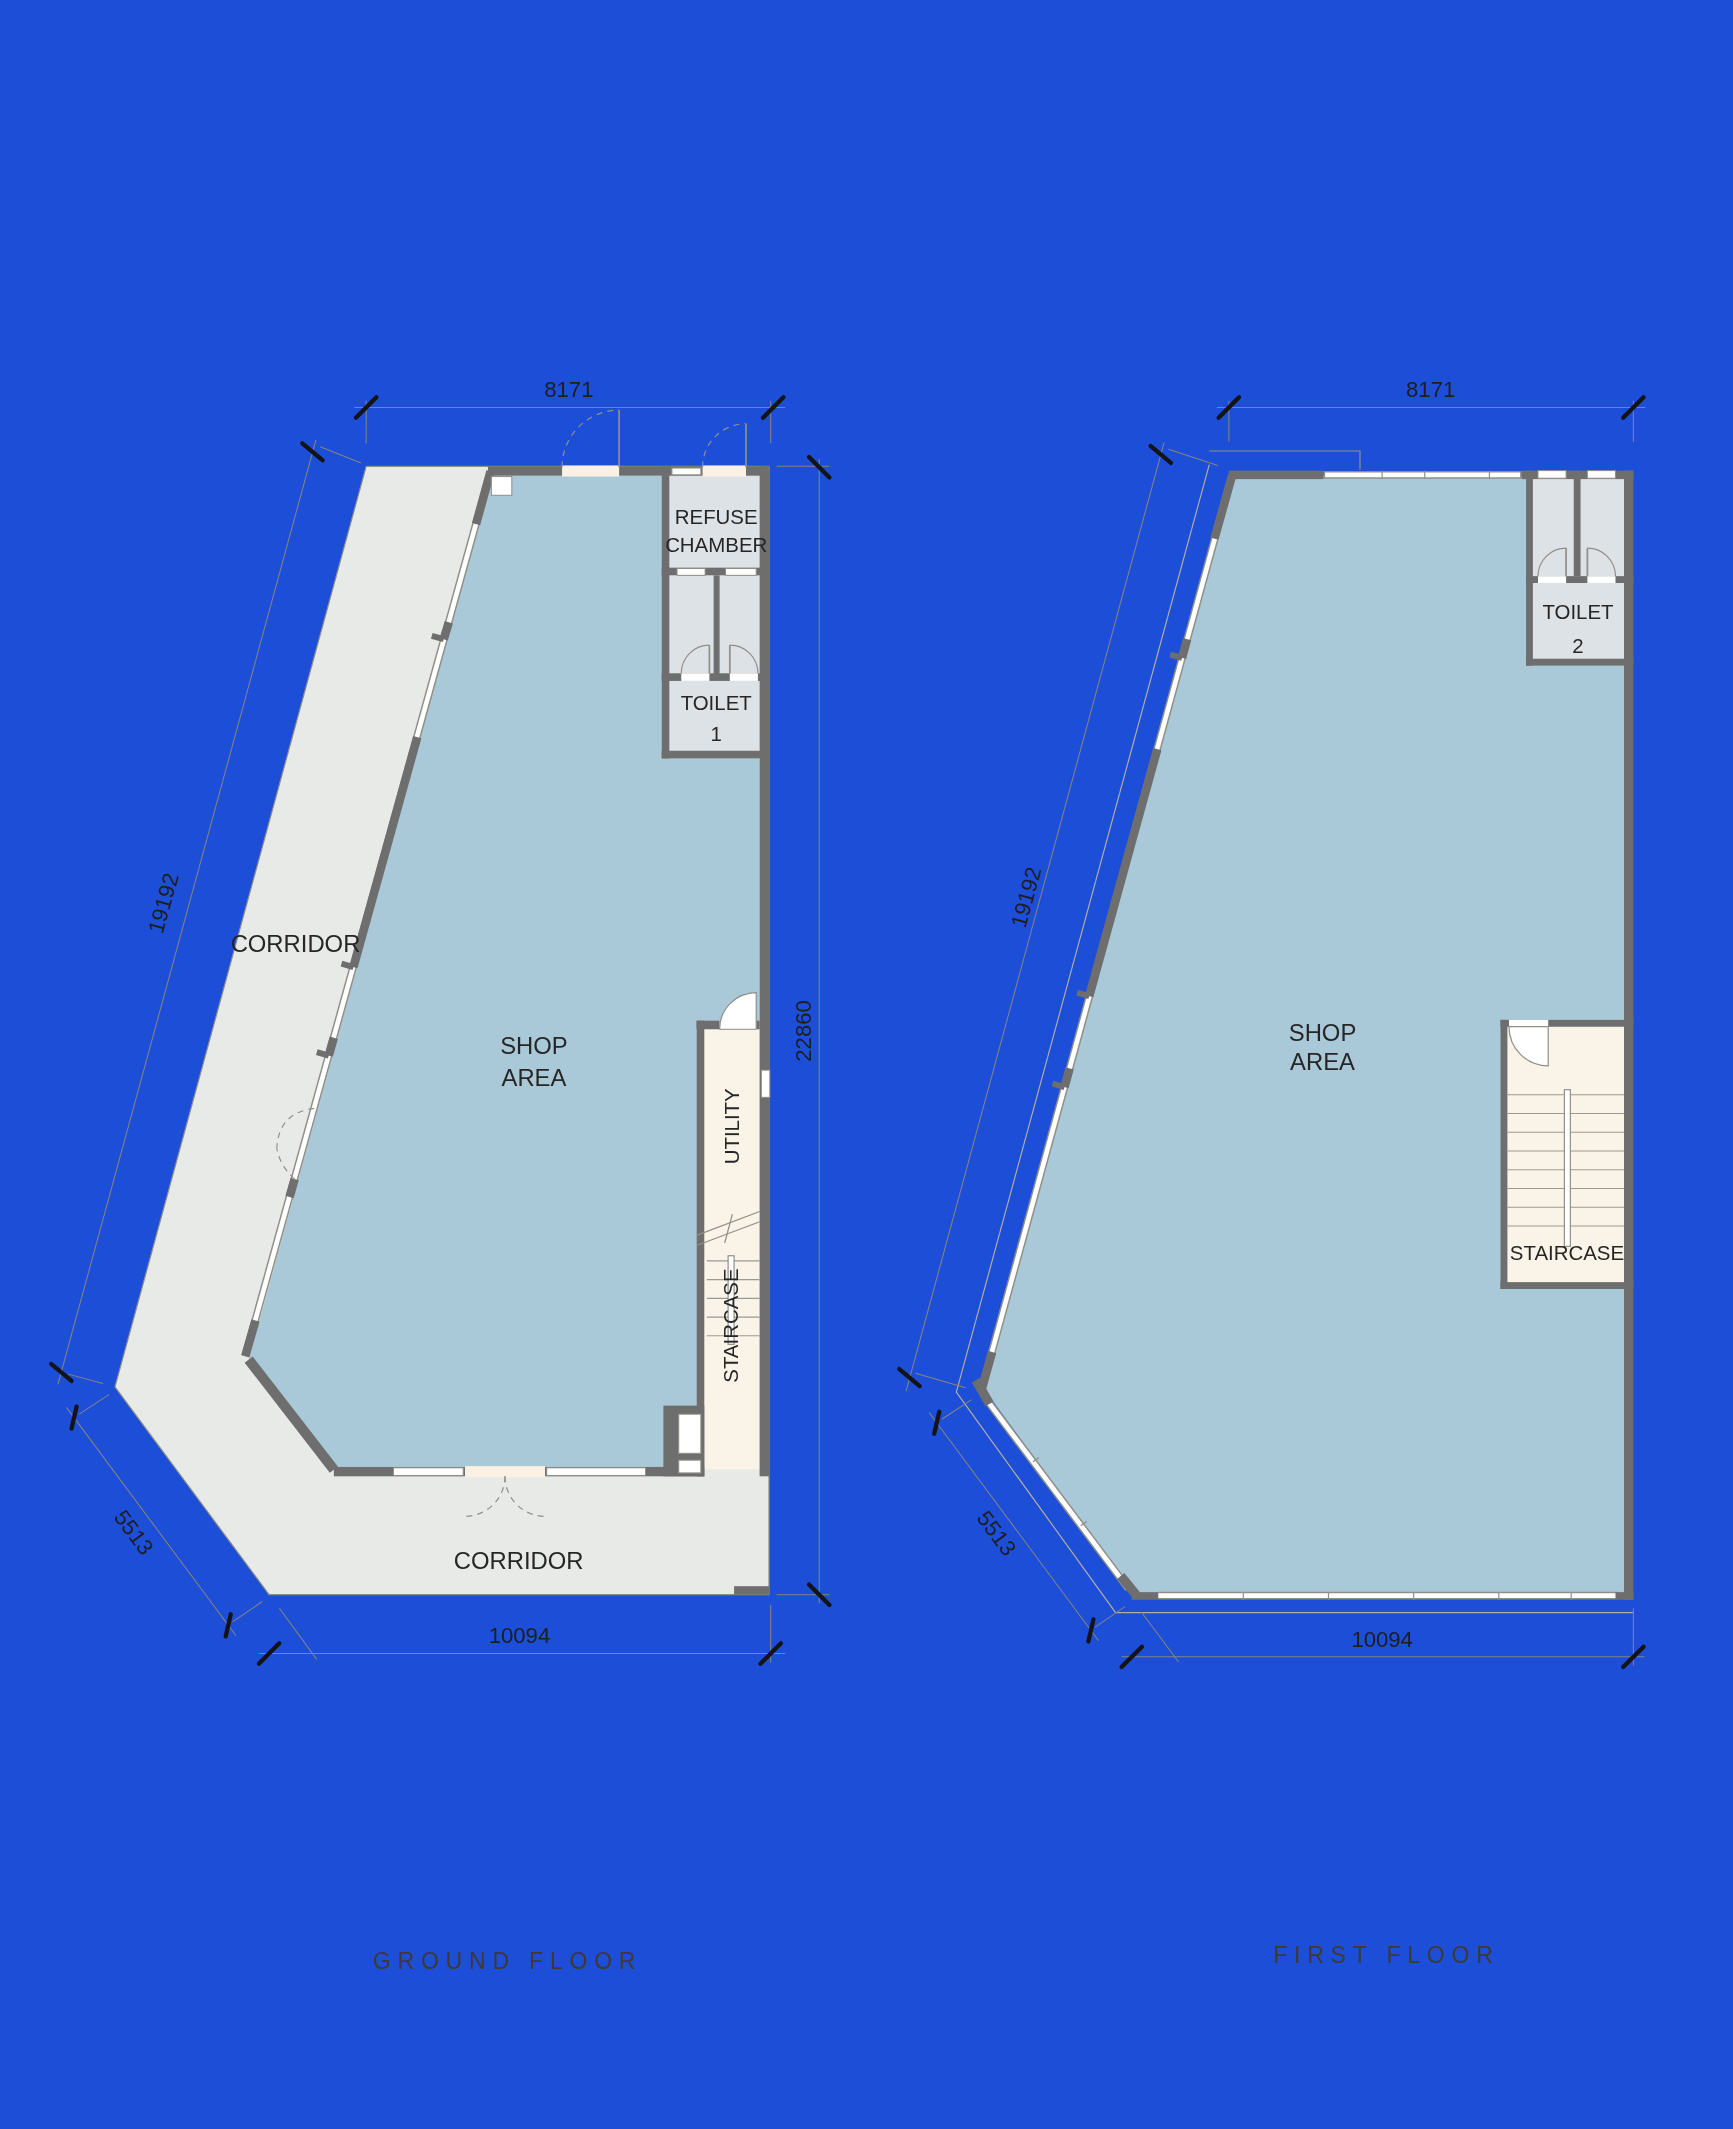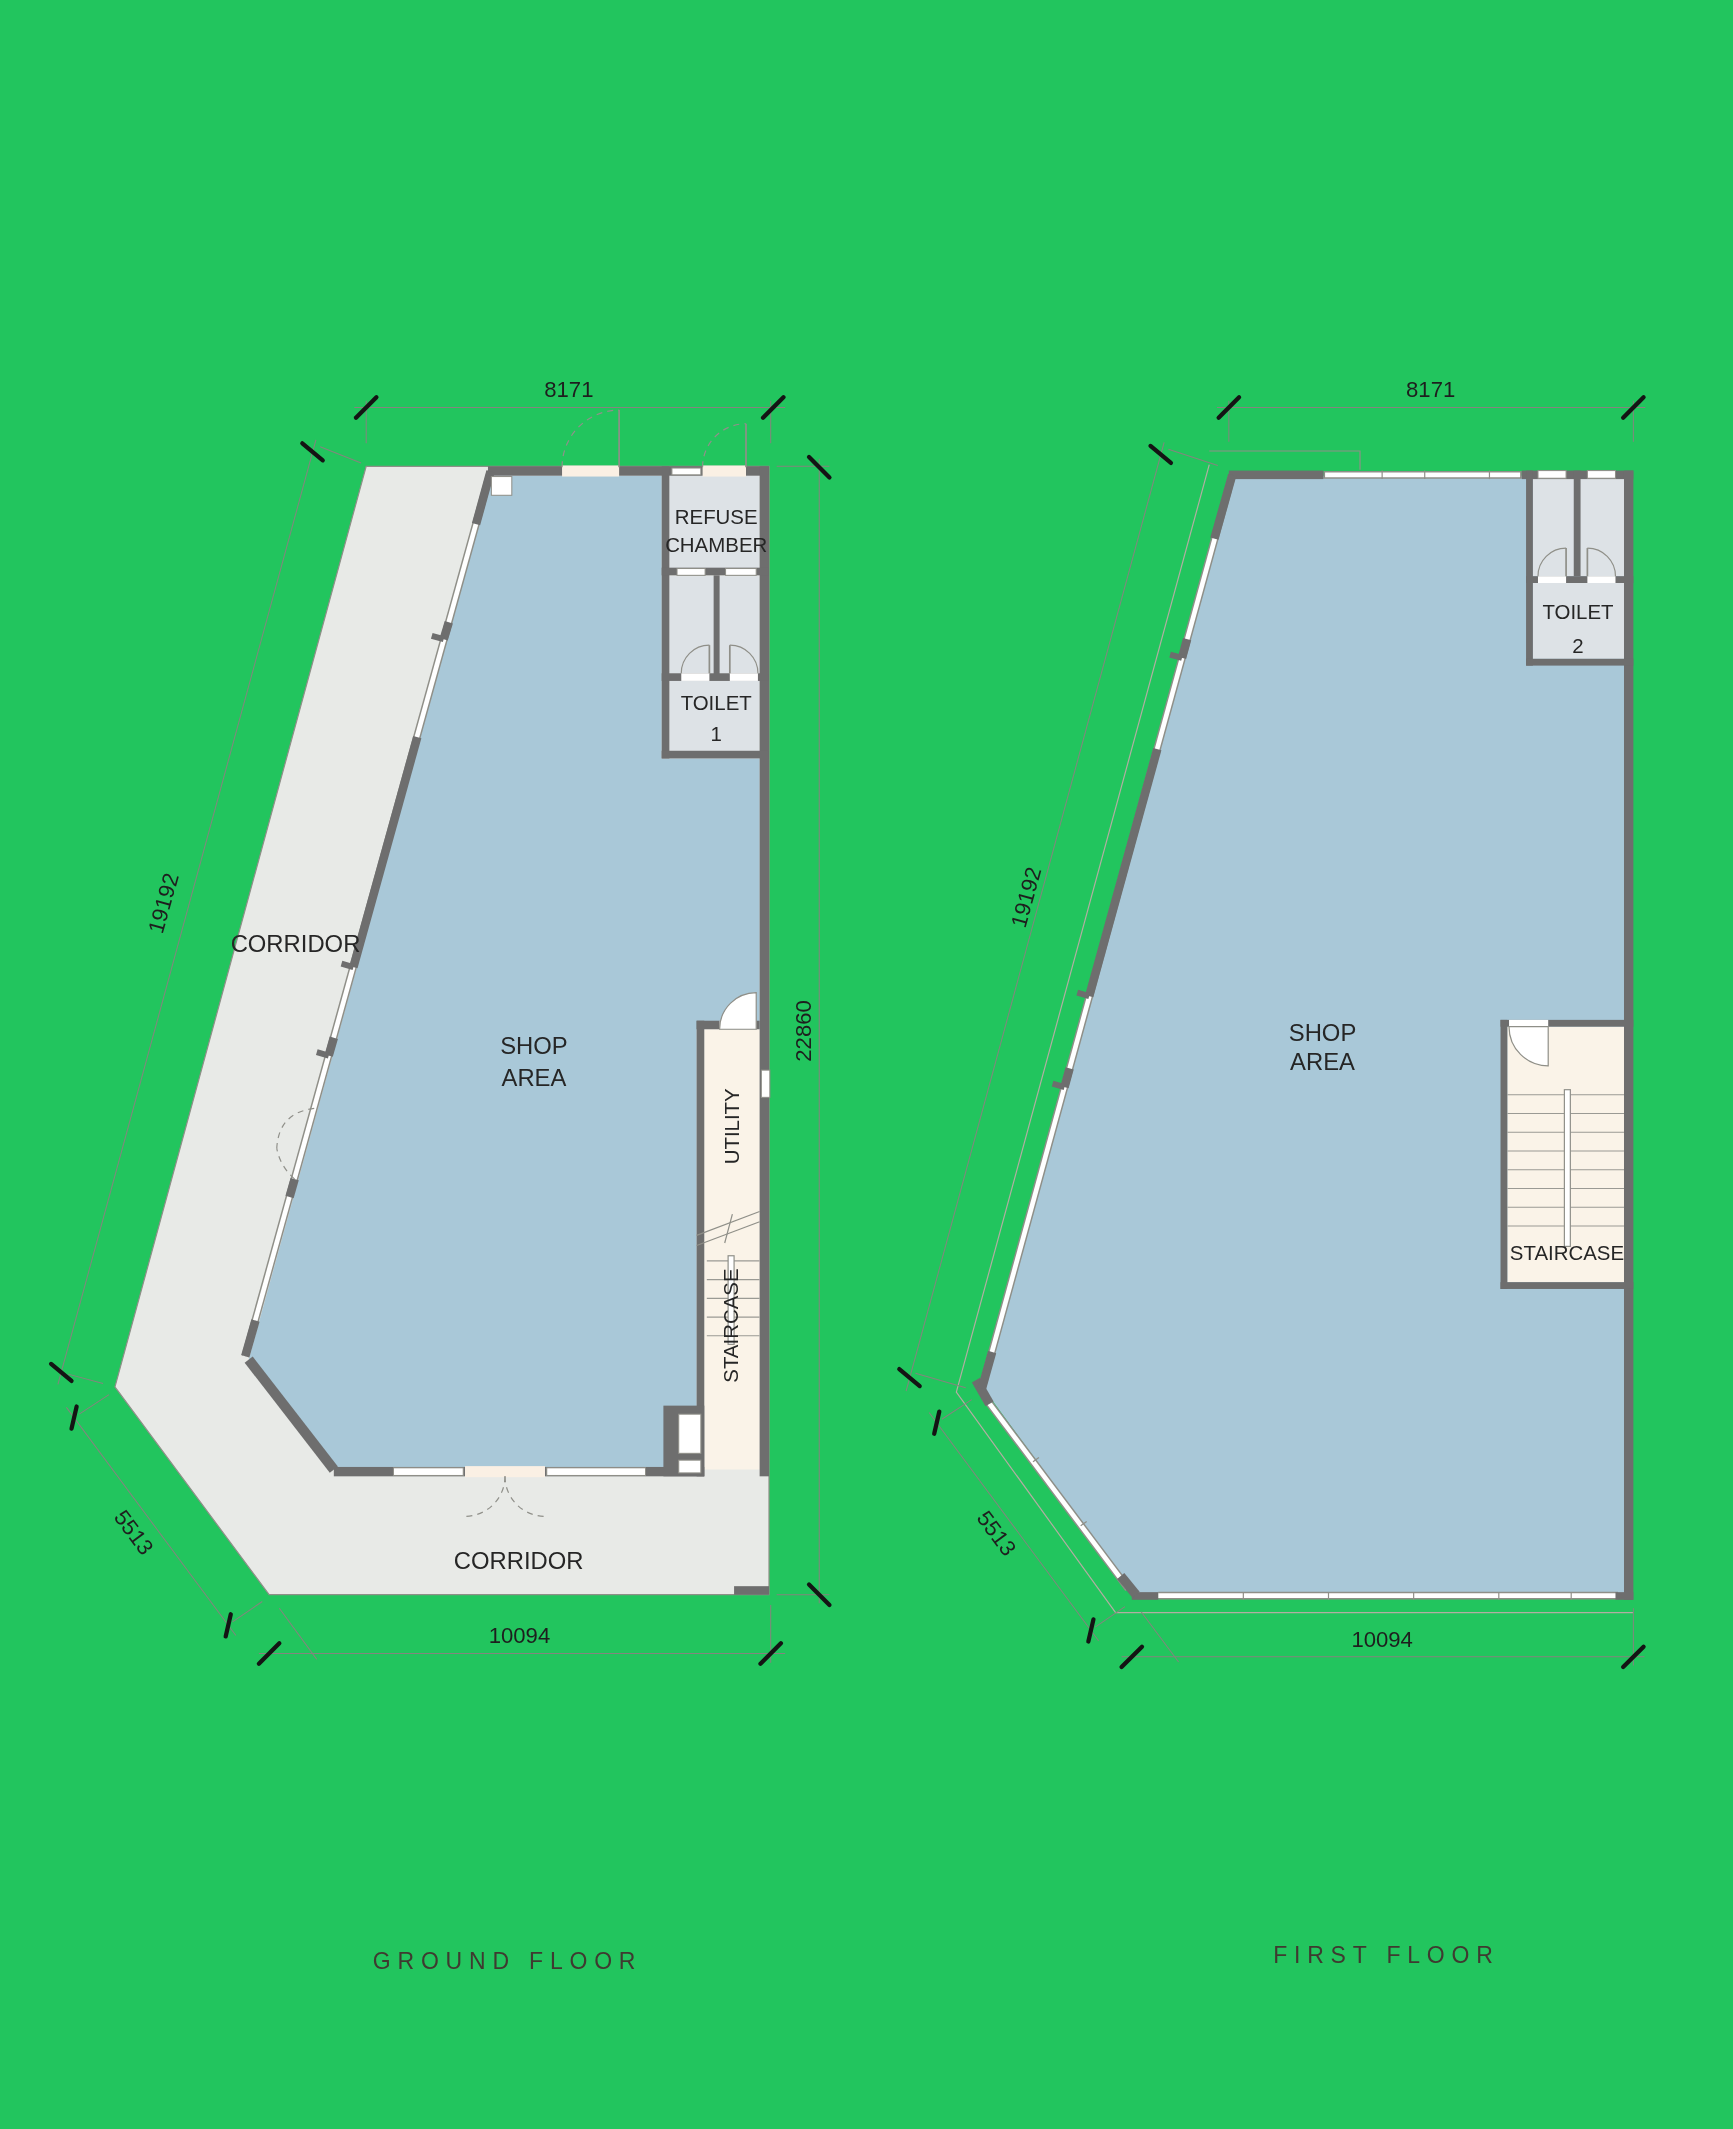--- a/index.html
+++ b/index.html
@@ -1,16 +1,16 @@
 <!DOCTYPE html>
 <html style="font-size:13.6px"><head>
 <meta charset="utf-8">
 <style>
   html,body{margin:0;padding:0;background:#faf0e4;}
-  .page{position:relative;width:1733px;height:2130px;background:#22c55e;overflow:hidden;
+  .page{position:relative;width:1733px;height:2130px;background:#1d4ed8;overflow:hidden;
         font-family:"Liberation Sans","DejaVu Sans",sans-serif;}
   svg{position:absolute;left:0;top:0;}
   .thin{stroke:#8f8f88;stroke-width:1.4;fill:none;}
   .thin-lt{stroke:#b3ada2;stroke-width:1.4;fill:none;}
   .dash{stroke:#90908a;stroke-width:1.4;fill:none;stroke-dasharray:7 6;}
   .wall{fill:#6e6e6e;}
   .wline{stroke:#6e6e6e;fill:none;}
   .glz-out{stroke:#8f8f88;stroke-width:9;fill:none;}
   .glz-in{stroke:#ffffff;stroke-width:5.5;fill:none;}
   .winslot{fill:#ffffff;stroke:#8f8f88;stroke-width:1.2;}

